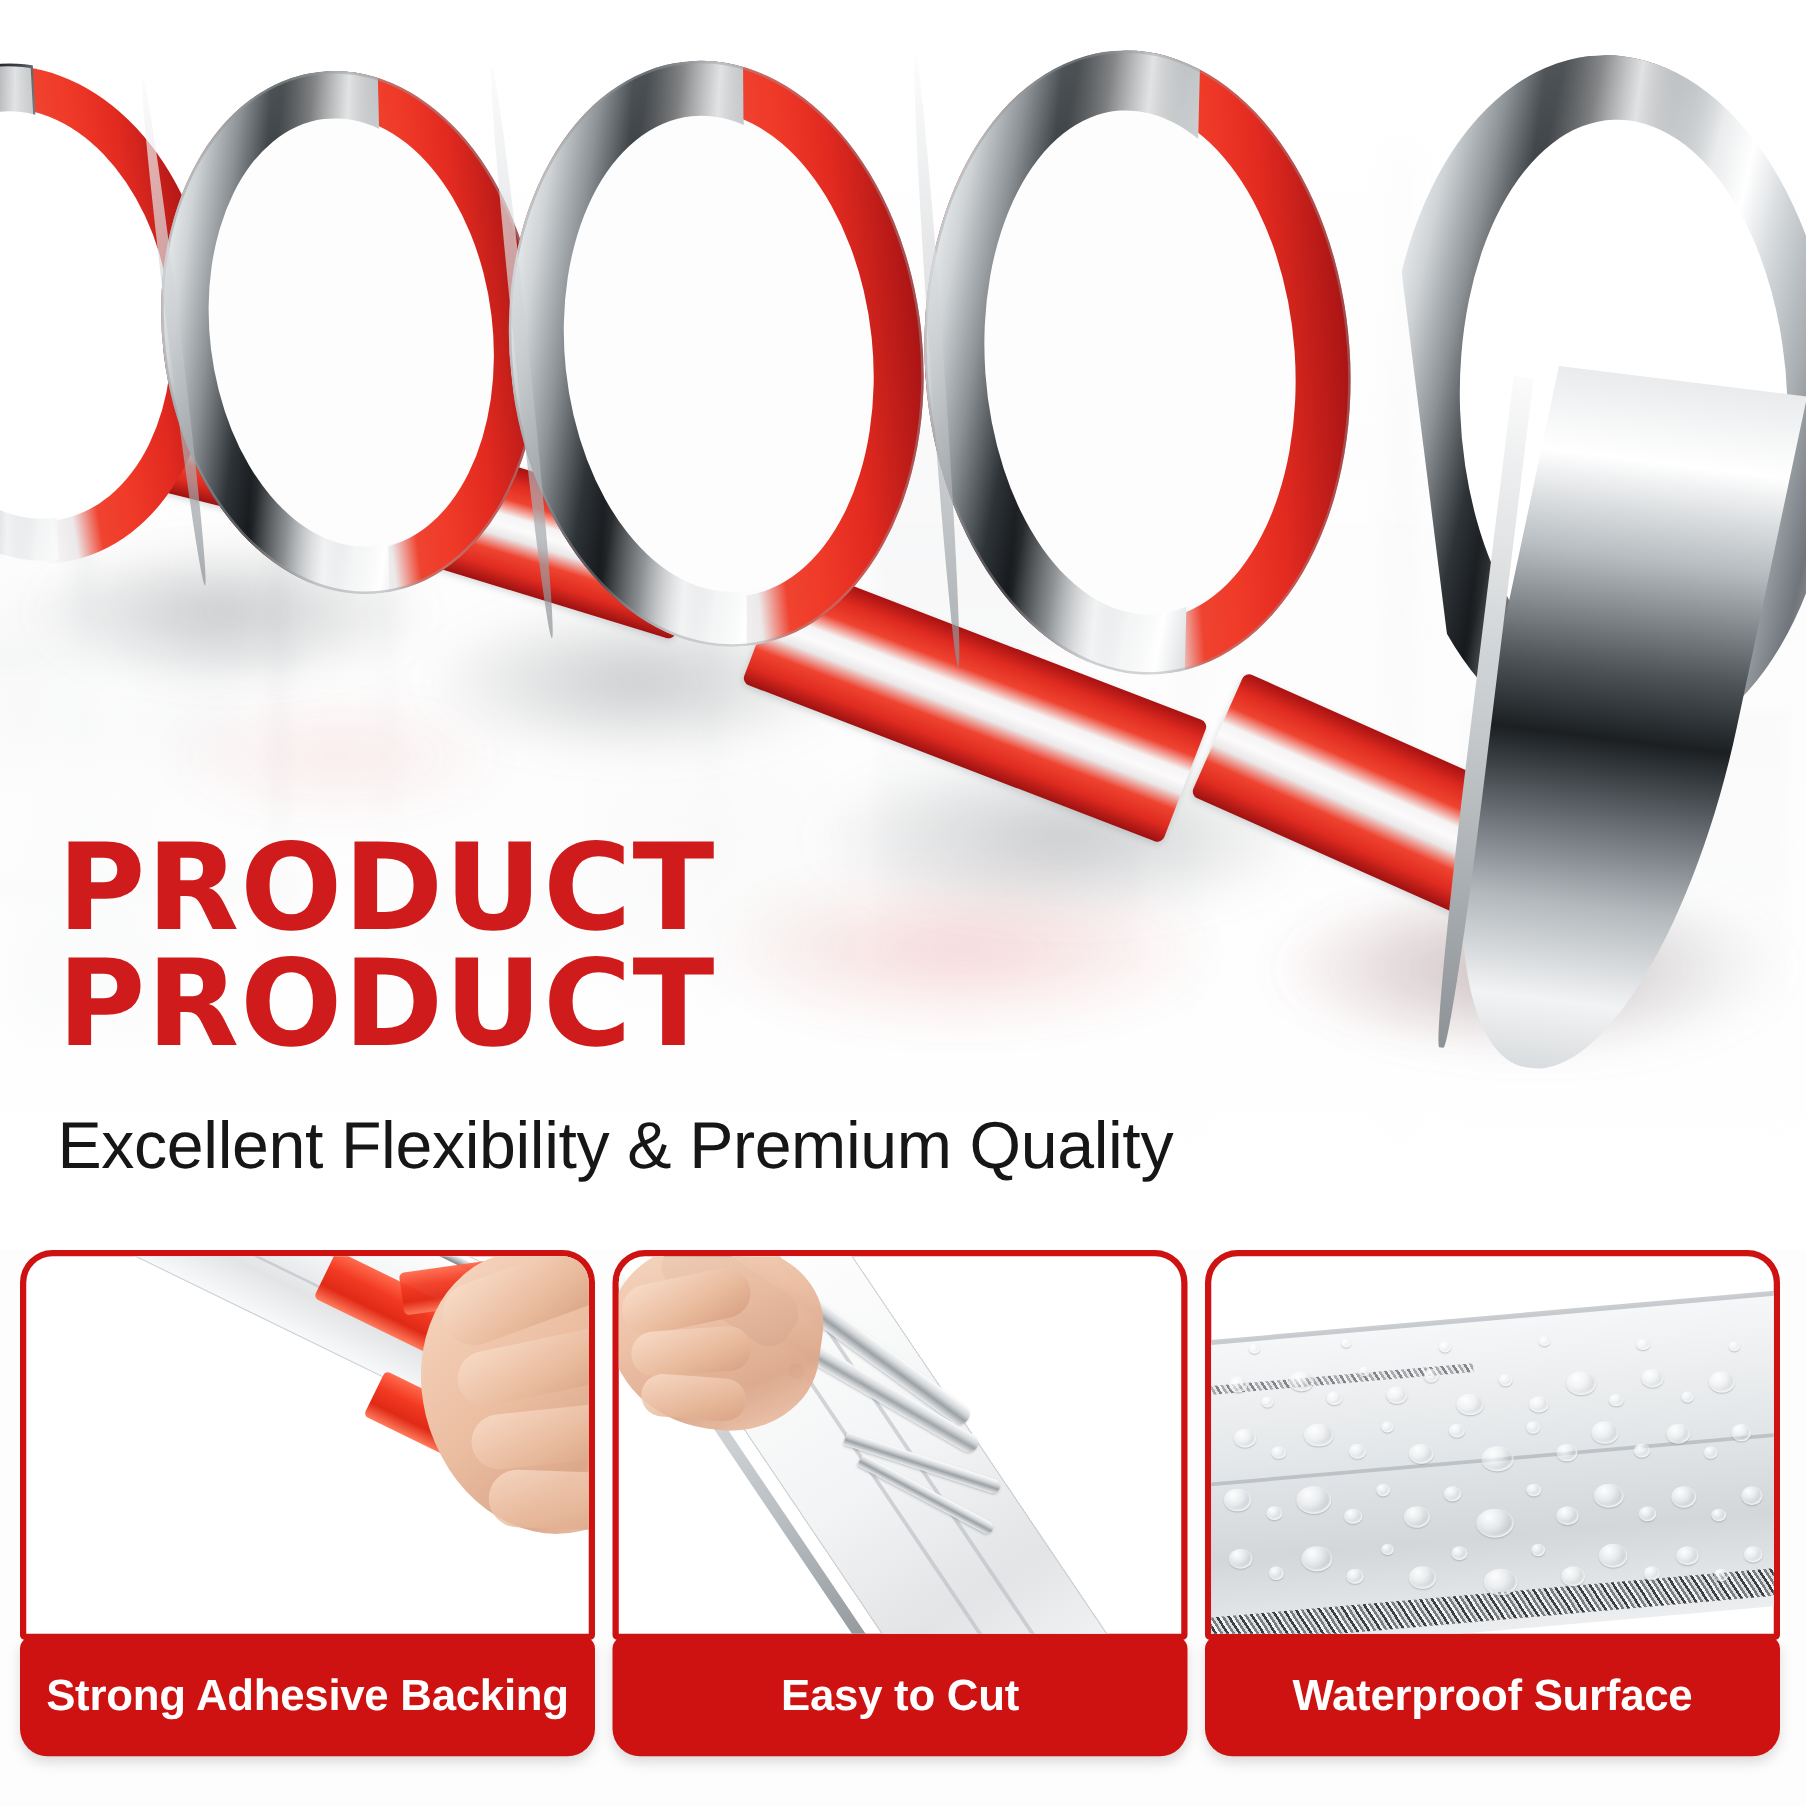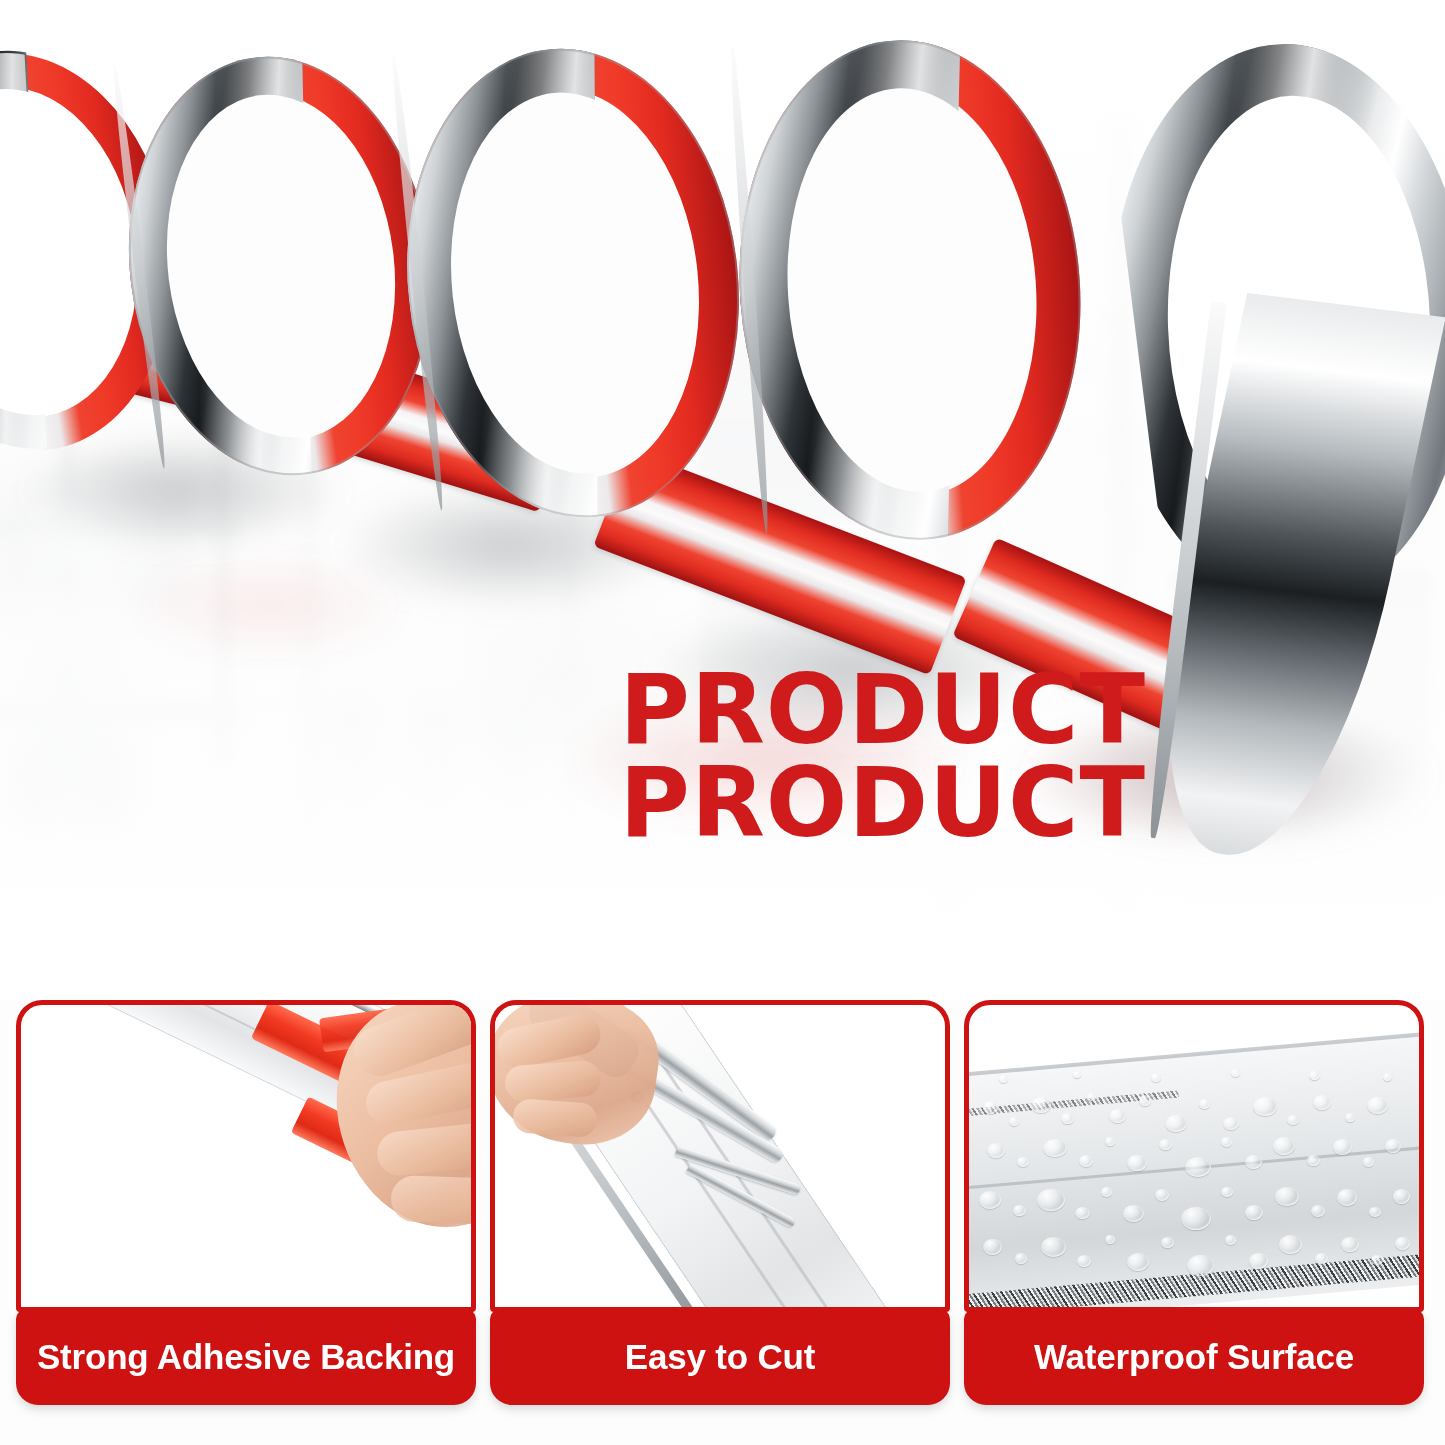--- a/index.html
+++ b/index.html
@@ -8,21 +8,20 @@
     font-family: "Liberation Sans", sans-serif;
     background:#fff;
     position:relative;
     overflow:hidden;
   }
 
   
   .canvas {
     position:absolute; inset:0;
     background:#fdfdfd;
-    text-align:right;
   }
 
   
   .backdrop {
     position:absolute; left:0; top:0; width:1445px; height:1000px;
     overflow:hidden;
     background:
       linear-gradient(180deg,#ffffff 0%,#fbfbfb 40%,#f4f4f4 100%);
   }
   .bd-shelf {
@@ -364,20 +363,21 @@
     <div class="ribbon-edge" style="left:134px;top:60px;width:10px;height:410px;border-radius:50%;opacity:0.7;transform:rotate(-7deg);"></div>
     <div class="ribbon-edge" style="left:412px;top:52px;width:11px;height:460px;border-radius:50%;opacity:0.7;transform:rotate(-6deg);"></div>
     <div class="ribbon-edge" style="left:744px;top:44px;width:11px;height:490px;border-radius:50%;opacity:0.7;transform:rotate(-4deg);"></div>
   </div>
 
   <div class="title-block">
     <div class="title">
       <span>PRODUCT</span>
       <span class="l2">PRODUCT</span>
     </div>
+    <div class="subtitle">Excellent Flexibility &amp; Premium Quality</div>
   </div>
 
   <div class="panels">
 
     <div class="panel p1">
       <div class="photo">
         <div class="art">
 
           <div class="strip-body" style="left:52px;top:44px;width:380px;height:118px;transform:rotate(26deg);transform-origin:right center;border-radius:3px;"></div>
           <div class="chrome-edge-thin" style="left:52px;top:42px;width:380px;height:7px;transform:rotate(26deg);transform-origin:right center;"></div>

